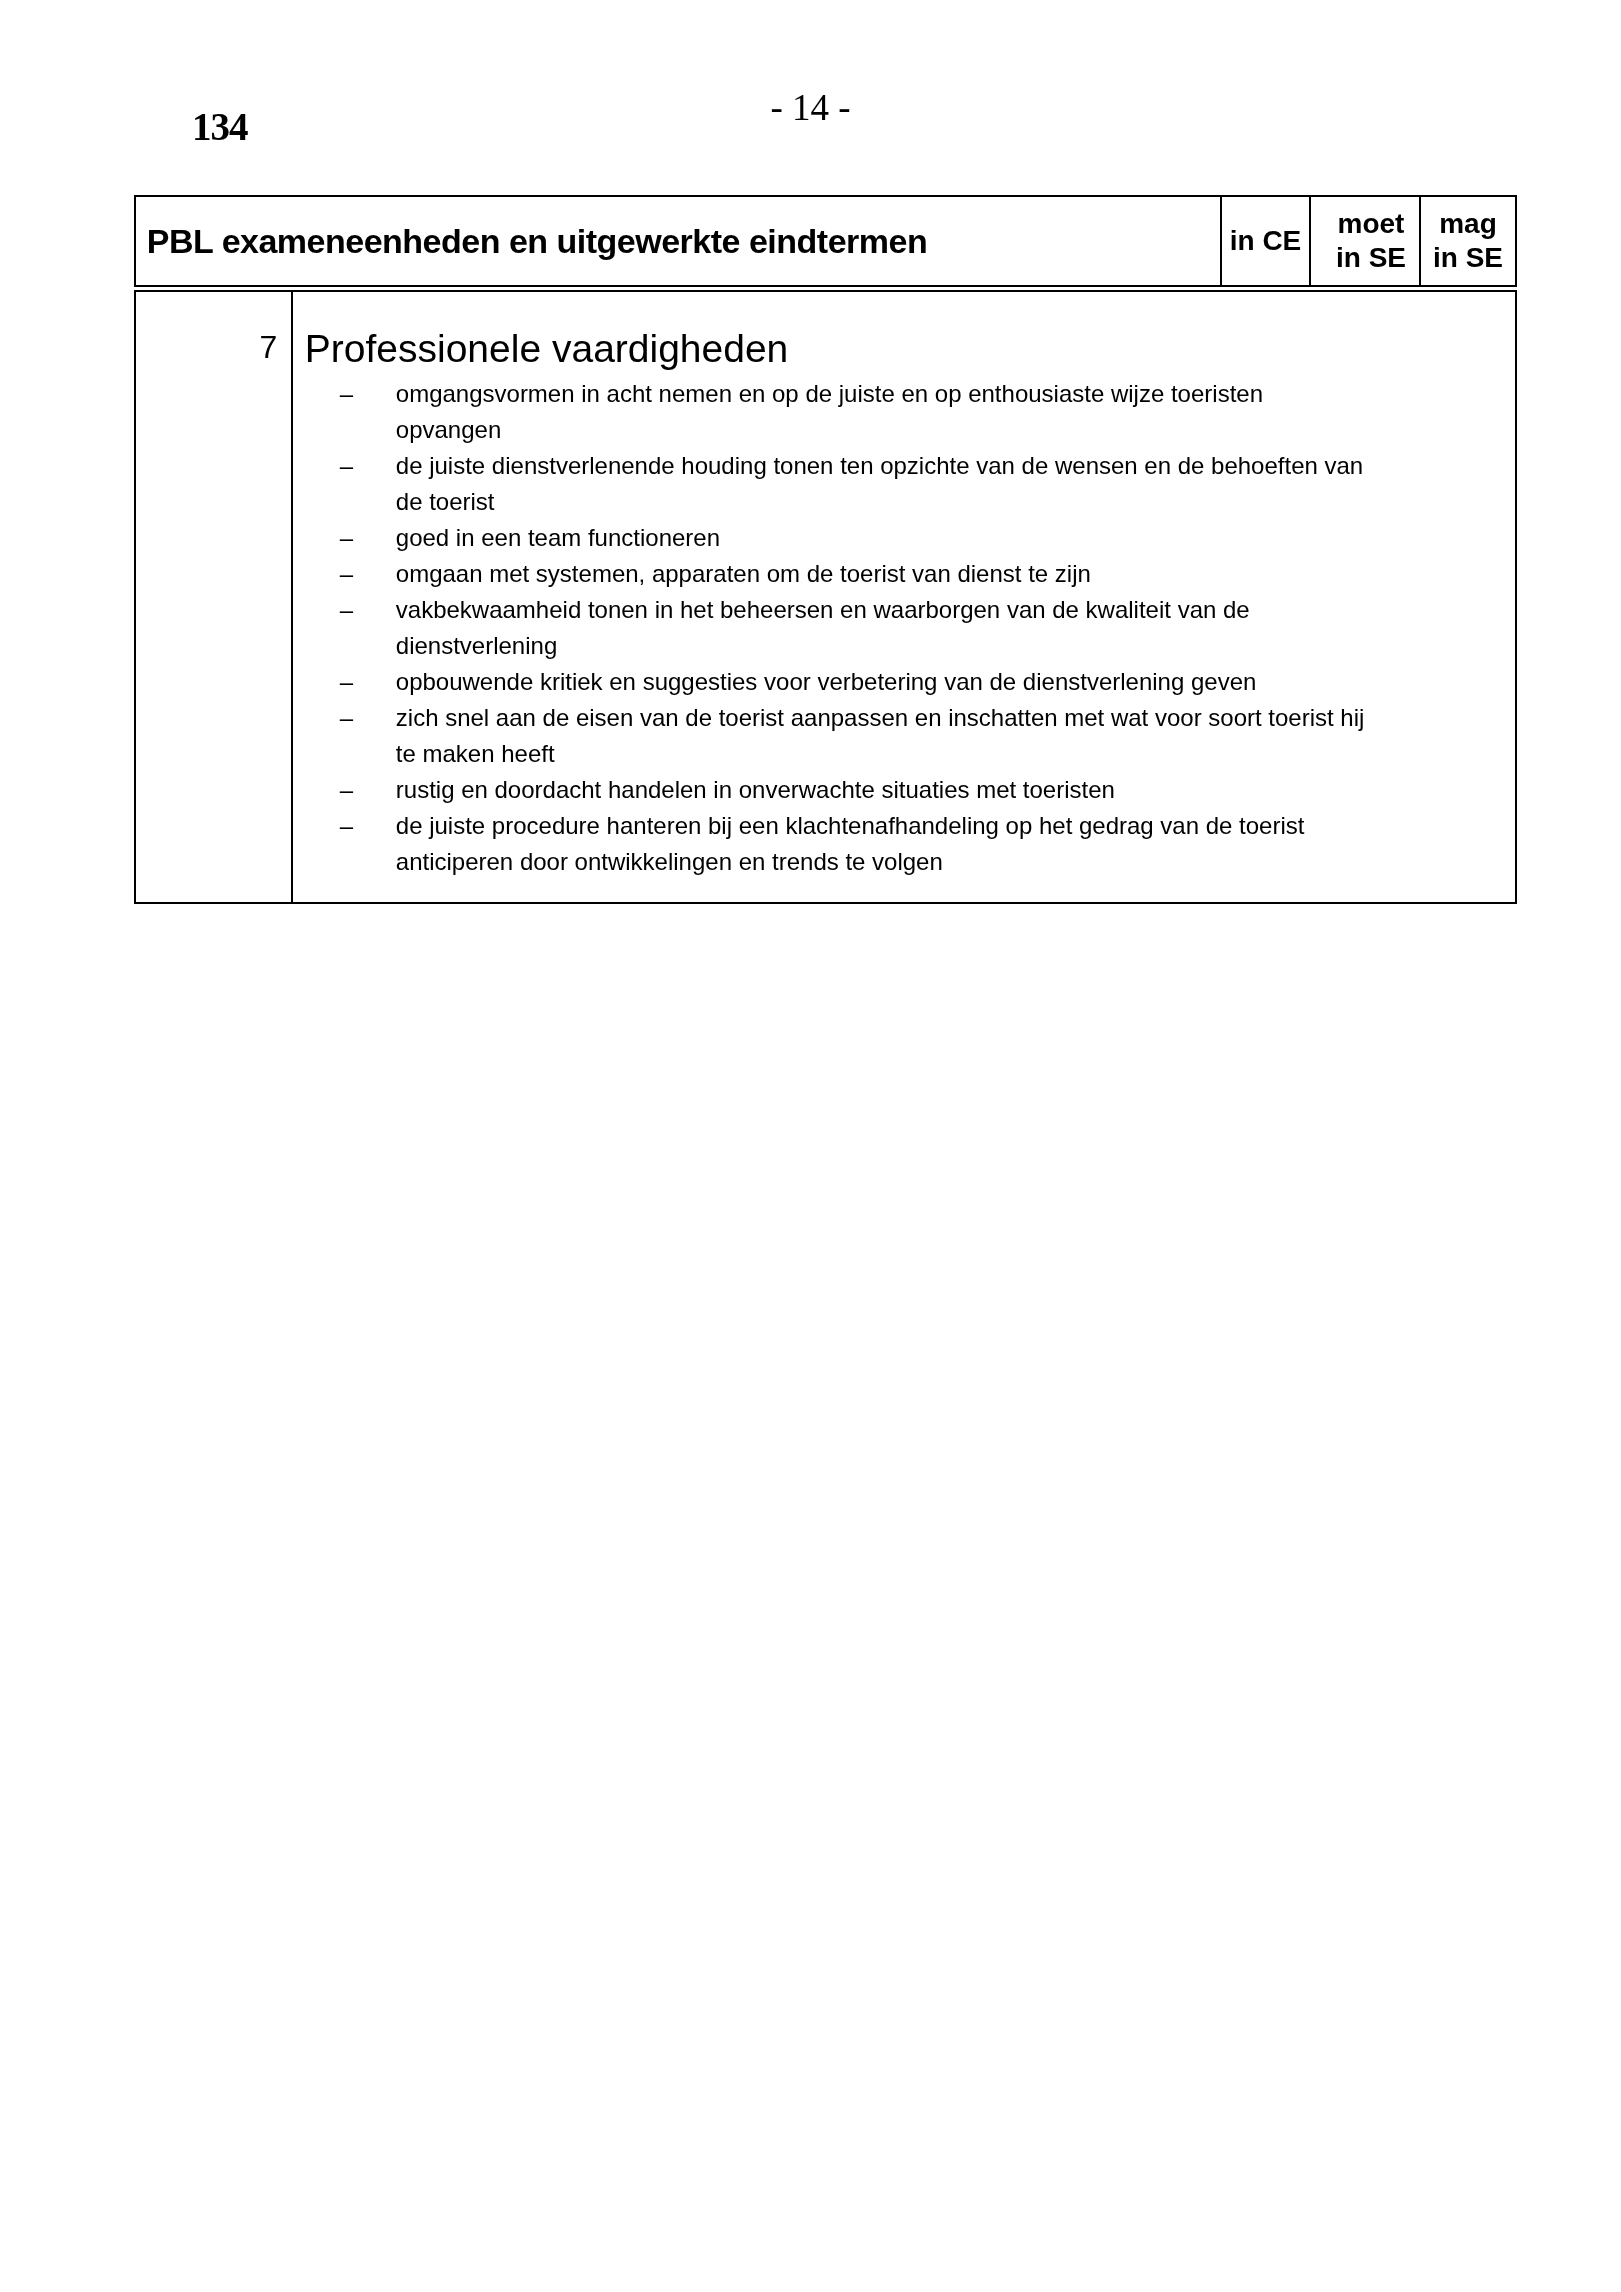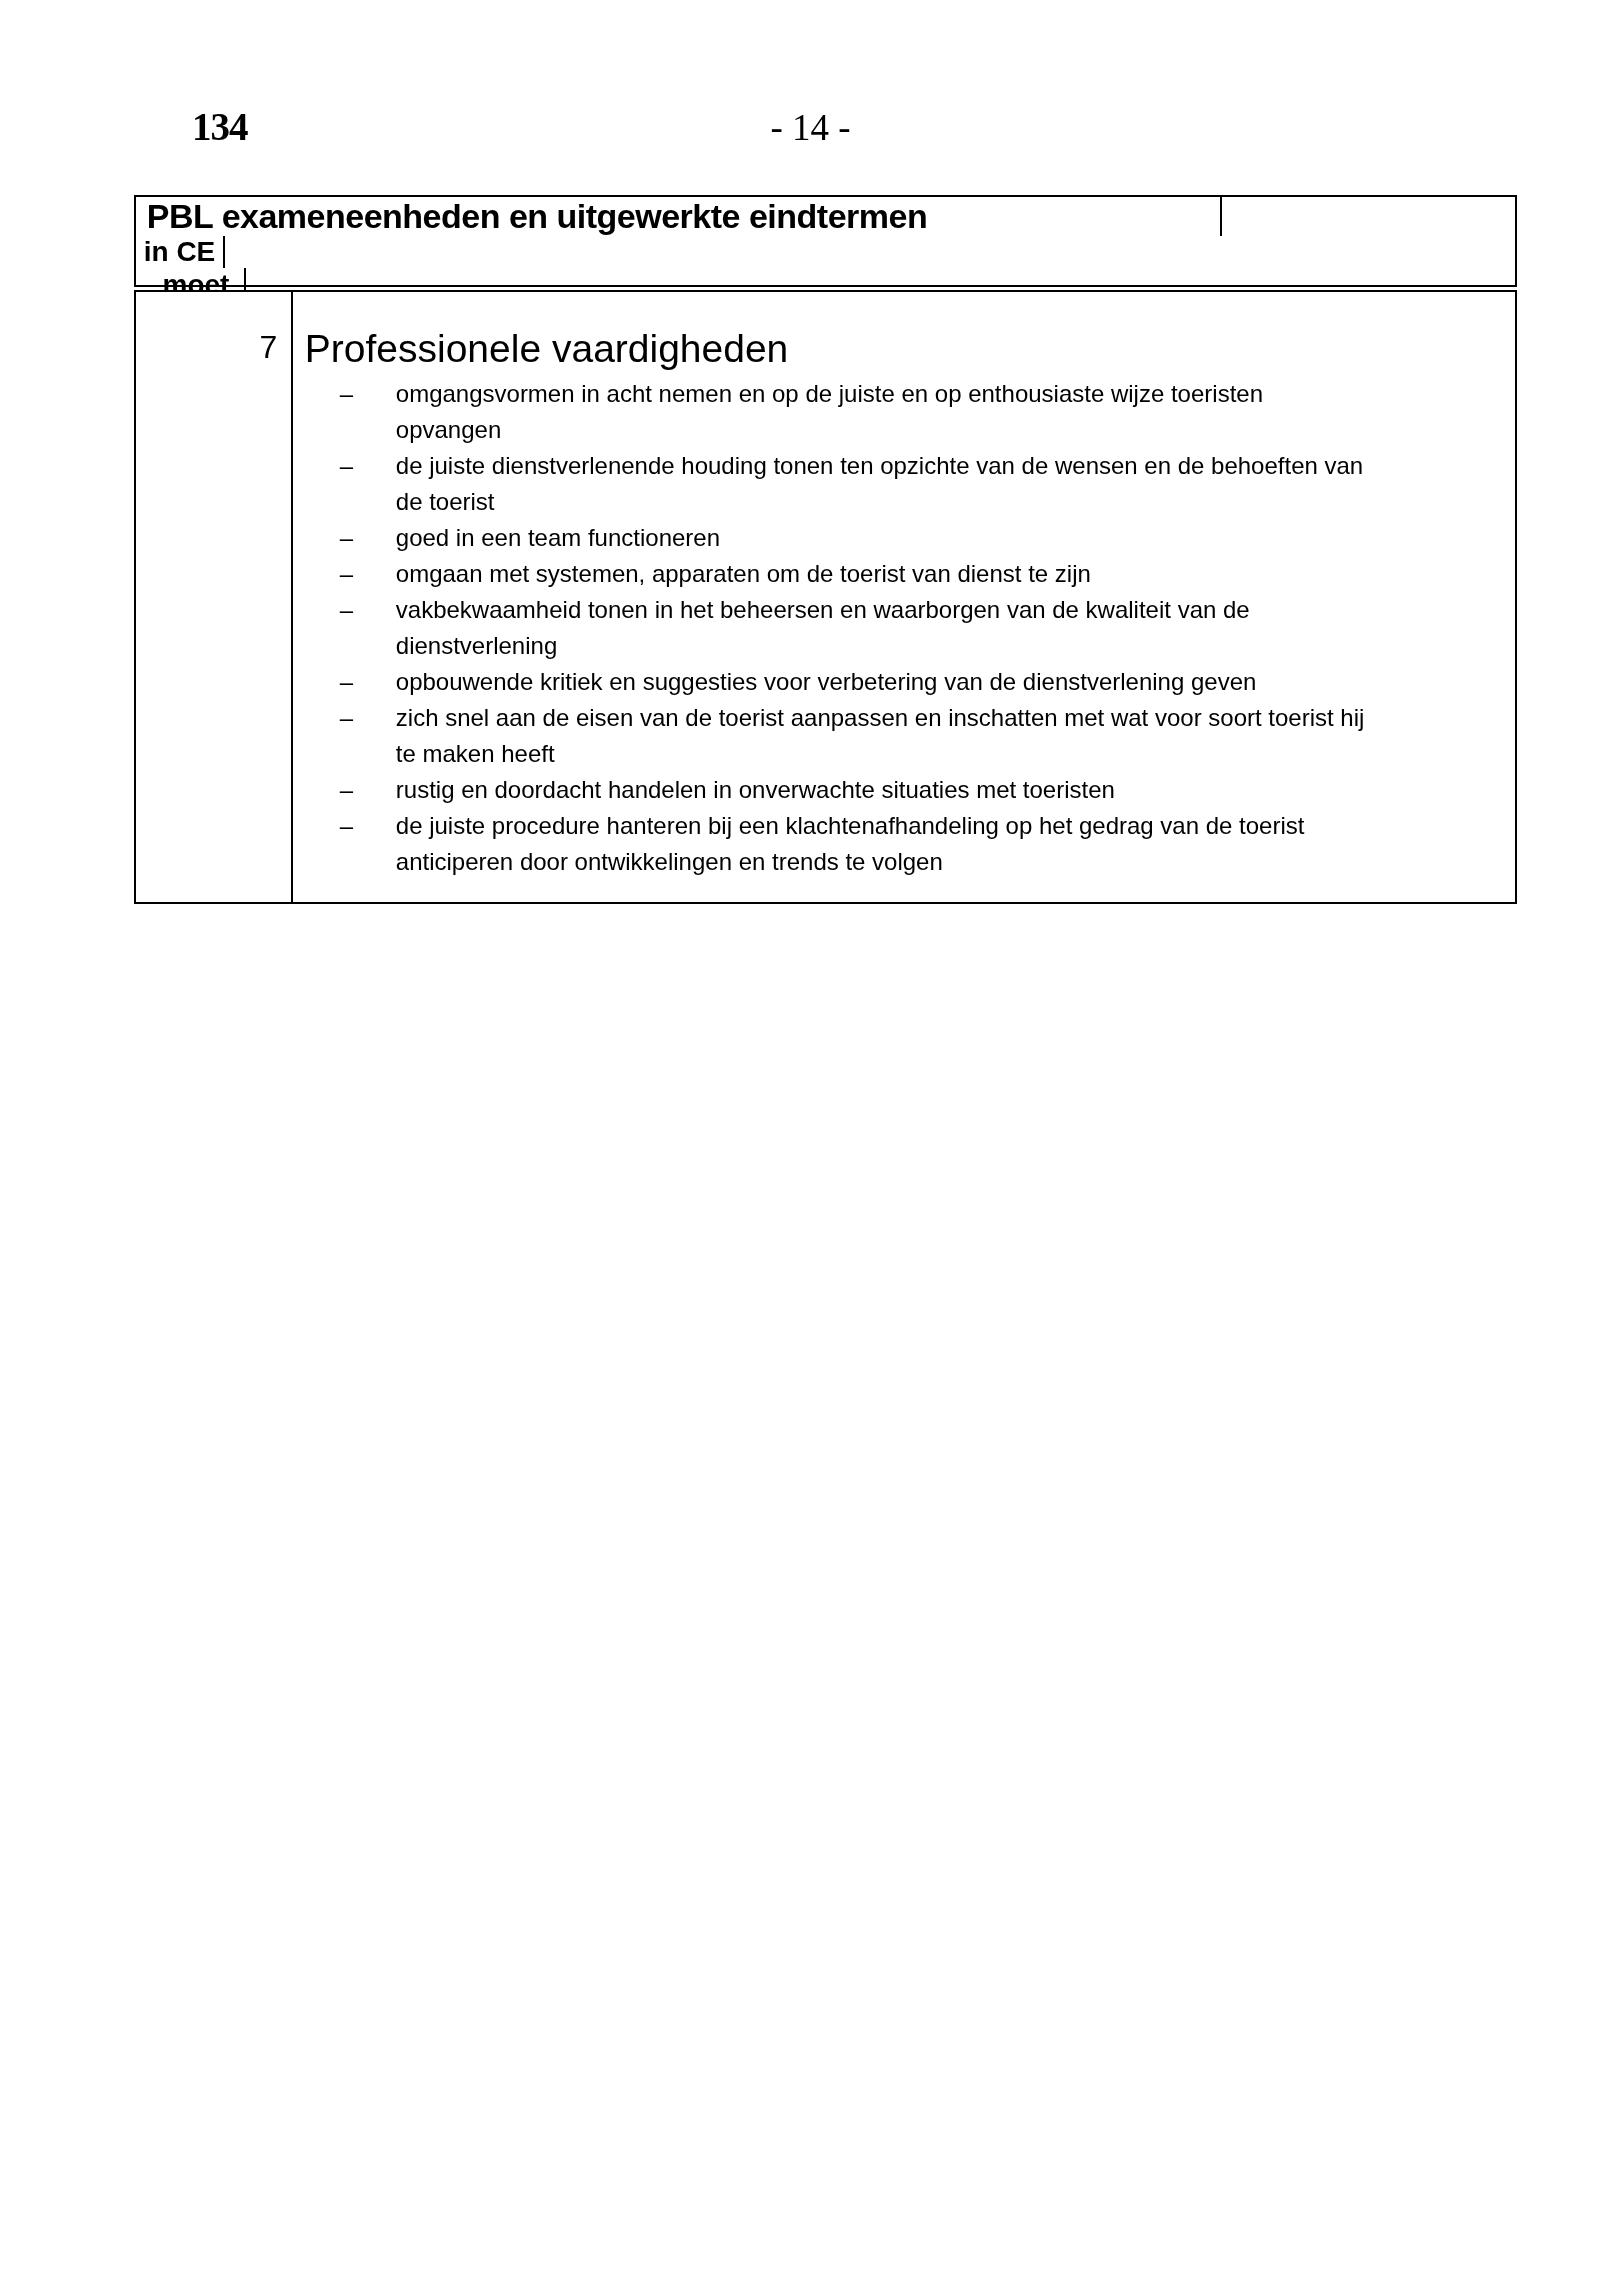--- a/index.html
+++ b/index.html
@@ -21,40 +21,39 @@
     top: 100px;
     font-family: "Liberation Serif", serif;
     font-weight: bold;
     font-size: 39px;
     line-height: 53px;
     letter-spacing: -1px;
   }
   .folio-center {
     position: absolute;
     left: 0;
-    top: 108px;
+    top: 88px;
     width: 1621px;
     text-align: center;
     font-family: "Liberation Serif", serif;
     font-size: 37px;
     line-height: 39px;
   }
 
   
   .tbl-header {
     position: absolute;
     left: 134px;
     top: 195px;
     width: 1383px;
     height: 92px;
     border: 2.9px solid #000;
     display: flex;
     align-items: stretch;
     background: #fff;
-    flex-direction: column;
   }
   .tbl-header .cell {
     display: flex;
     align-items: center;
     justify-content: center;
   }
   .cell-title {
     width: 1086px;
     border-right: 2.9px solid #000;
     justify-content: flex-start !important;

